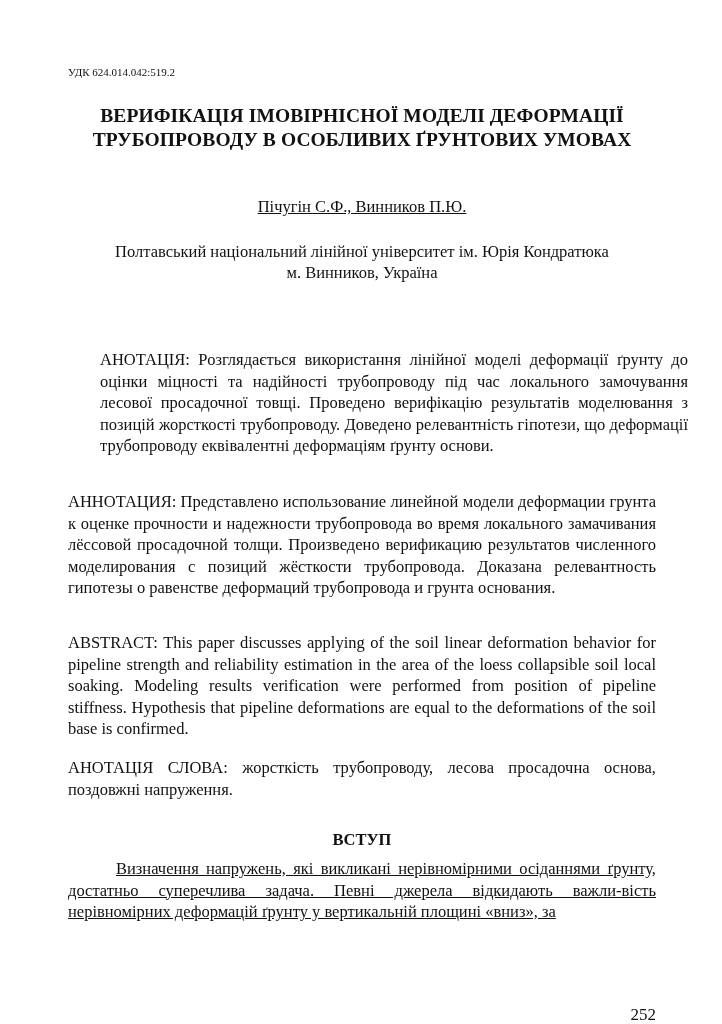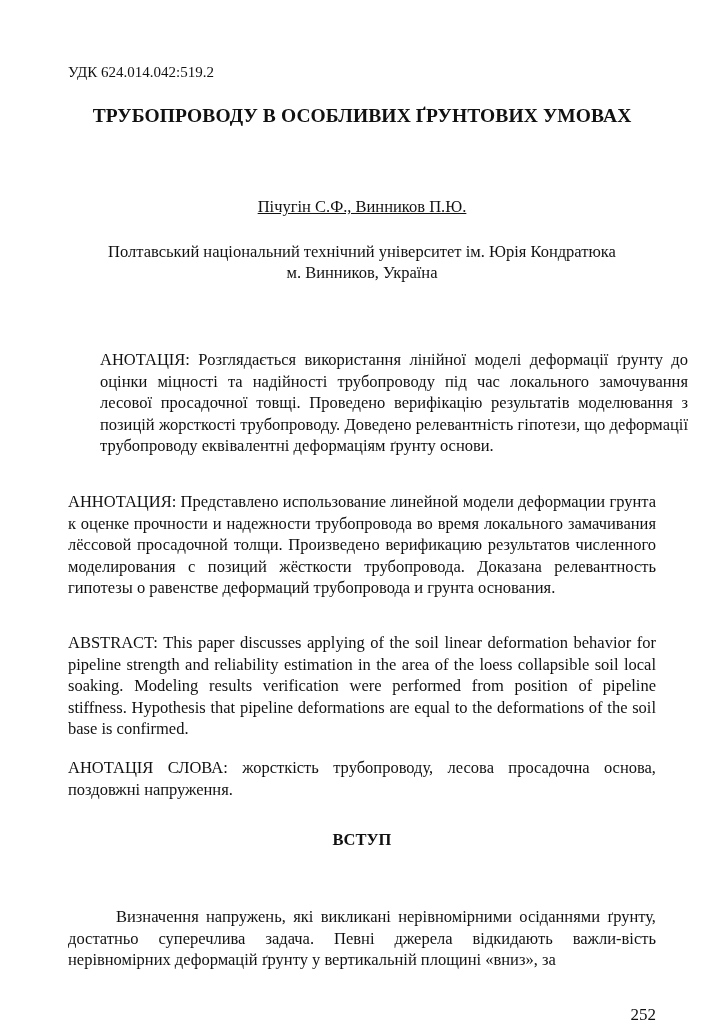--- a/index.html
+++ b/index.html
@@ -2,55 +2,56 @@
 <html><head>
 <meta charset="utf-8">
 <style>
   html, body { margin: 0; padding: 0; background: #ffffff; }
   body {
     width: 722px; height: 1024px; position: relative; overflow: hidden;
     font-family: "Liberation Serif", "DejaVu Serif", serif;
     color: #111111;
   }
   .page { position: absolute; left: 68px; top: 0; width: 588px; }
-  .udk { position: absolute; top: 62px; left: 0; font-size: 15px; line-height: 20px; }
+  .udk { position: absolute; top: 62px; left: 0; font-size: 11px; line-height: 20px; }
   .title {
     position: absolute; top: 104px; left: 0; width: 588px; text-align: center;
     font-weight: bold; font-size: 19.5px; line-height: 24px; letter-spacing: 0.1px;
   }
   .title div { white-space: nowrap; }
   .authors { position: absolute; top: 197px; left: 0; width: 588px; text-align: center; font-size: 16.5px; line-height: 20px; text-decoration: underline; }
   .affil { position: absolute; top: 241px; left: 0; width: 588px; text-align: center; font-size: 16.5px; line-height: 21px; }
   .para {
     position: absolute; left: 0; width: 588px; font-size: 16.5px; line-height: 21.6px;
     text-align: justify; text-align-last: left;
   }
   .p-ua { top: 349px; margin-left: 32px; }
   .p-ru { top: 491px; }
   .p-en { top: 632px; }
   .p-kw { top: 757px; }
   .section { position: absolute; top: 830px; left: 0; width: 588px; text-align: center; font-weight: bold; font-size: 16.5px; line-height: 20px; font-family: Liberation Serif, serif; }
-  .p-intro { top: 906px; text-indent: 48px; }
+  .p-intro { top: 858px; text-indent: 48px; text-decoration: underline; }
   .pagenum { position: absolute; top: 1005px; left: 0; width: 588px; text-align: right; font-size: 17px; line-height: 20px; }
   .label { }
 </style>
 </head>
 <body>
 
 <div class="page">
   <div class="udk">УДК 624.014.042:519.2</div>
 
   <div class="title">
+    <div>ВЕРИФІКАЦІЯ ІМОВІРНІСНОЇ МОДЕЛІ ДЕФОРМАЦІЇ</div>
     <div>ТРУБОПРОВОДУ В ОСОБЛИВИХ ҐРУНТОВИХ УМОВАХ</div>
   </div>
 
   <div class="authors">Пічугін С.Ф., Винников П.Ю.</div>
 
   <div class="affil">
-    <div>Полтавський національний технічний університет ім. Юрія Кондратюка</div>
+    <div>Полтавський національний лінійної університет ім. Юрія Кондратюка</div>
     <div>м. Винников, Україна</div>
   </div>
 
   <div class="para p-ua"><span class="label">АНОТАЦІЯ:</span><span> Розглядається використання лінійної моделі деформації ґрунту до оцінки міцності та надійності трубопроводу під час локального замочування лесової просадочної товщі. Проведено верифікацію результатів моделювання з позицій жорсткості трубопроводу. Доведено релевантність гіпотези, що деформації трубопроводу еквівалентні деформаціям ґрунту основи.</span></div>
 
   <div class="para p-ru"><span class="label">АННОТАЦИЯ:</span><span> Представлено использование линейной модели деформации грунта к оценке прочности и надежности трубопровода во время локального замачивания лёссовой просадочной толщи. Произведено верификацию результатов численного моделирования с позиций жёсткости трубопровода. Доказана релевантность гипотезы о равенстве деформаций трубопровода и грунта основания.</span></div>
 
   <div class="para p-en"><span class="label">ABSTRACT:</span><span> This paper discusses applying of the soil linear deformation behavior for pipeline strength and reliability estimation in the area of the loess collapsible soil local soaking. Modeling results verification were performed from position of pipeline stiffness. Hypothesis that pipeline deformations are equal to the deformations of the soil base is confirmed.</span></div>
 
   <div class="para p-kw"><span class="label">АНОТАЦІЯ СЛОВА:</span><span> жорсткість трубопроводу, лесова просадочна основа, поздовжні напруження.</span></div>

